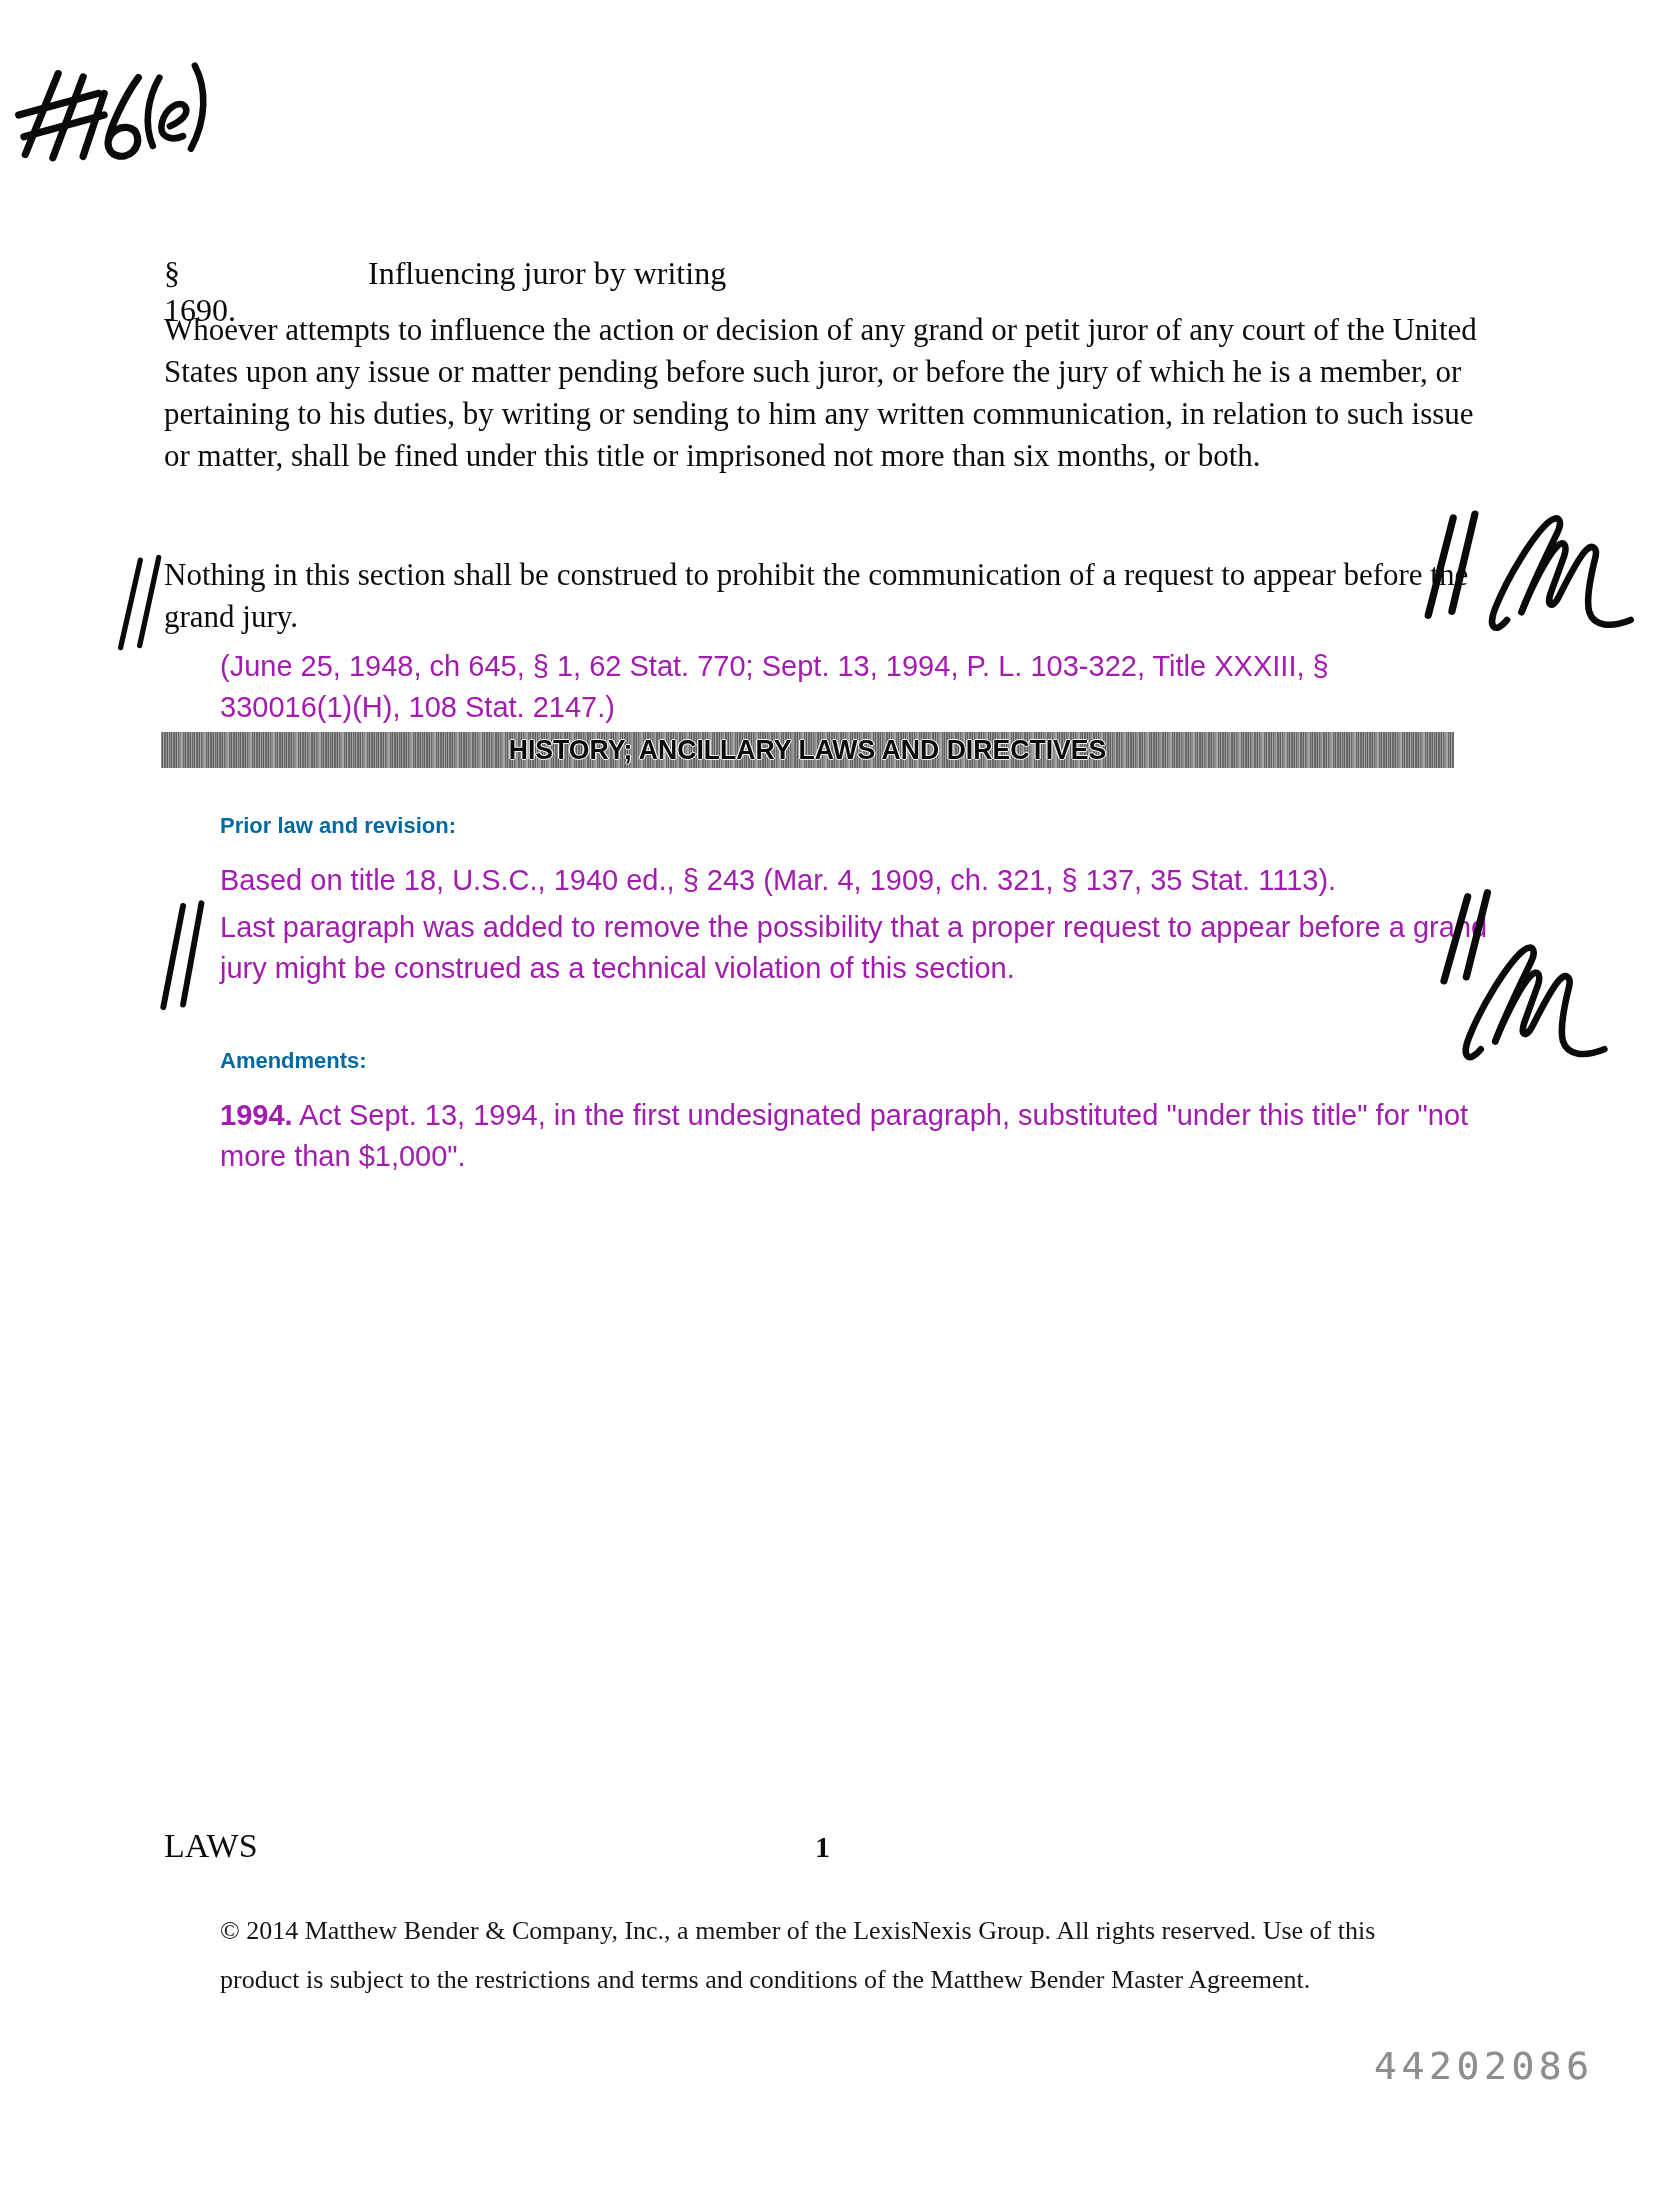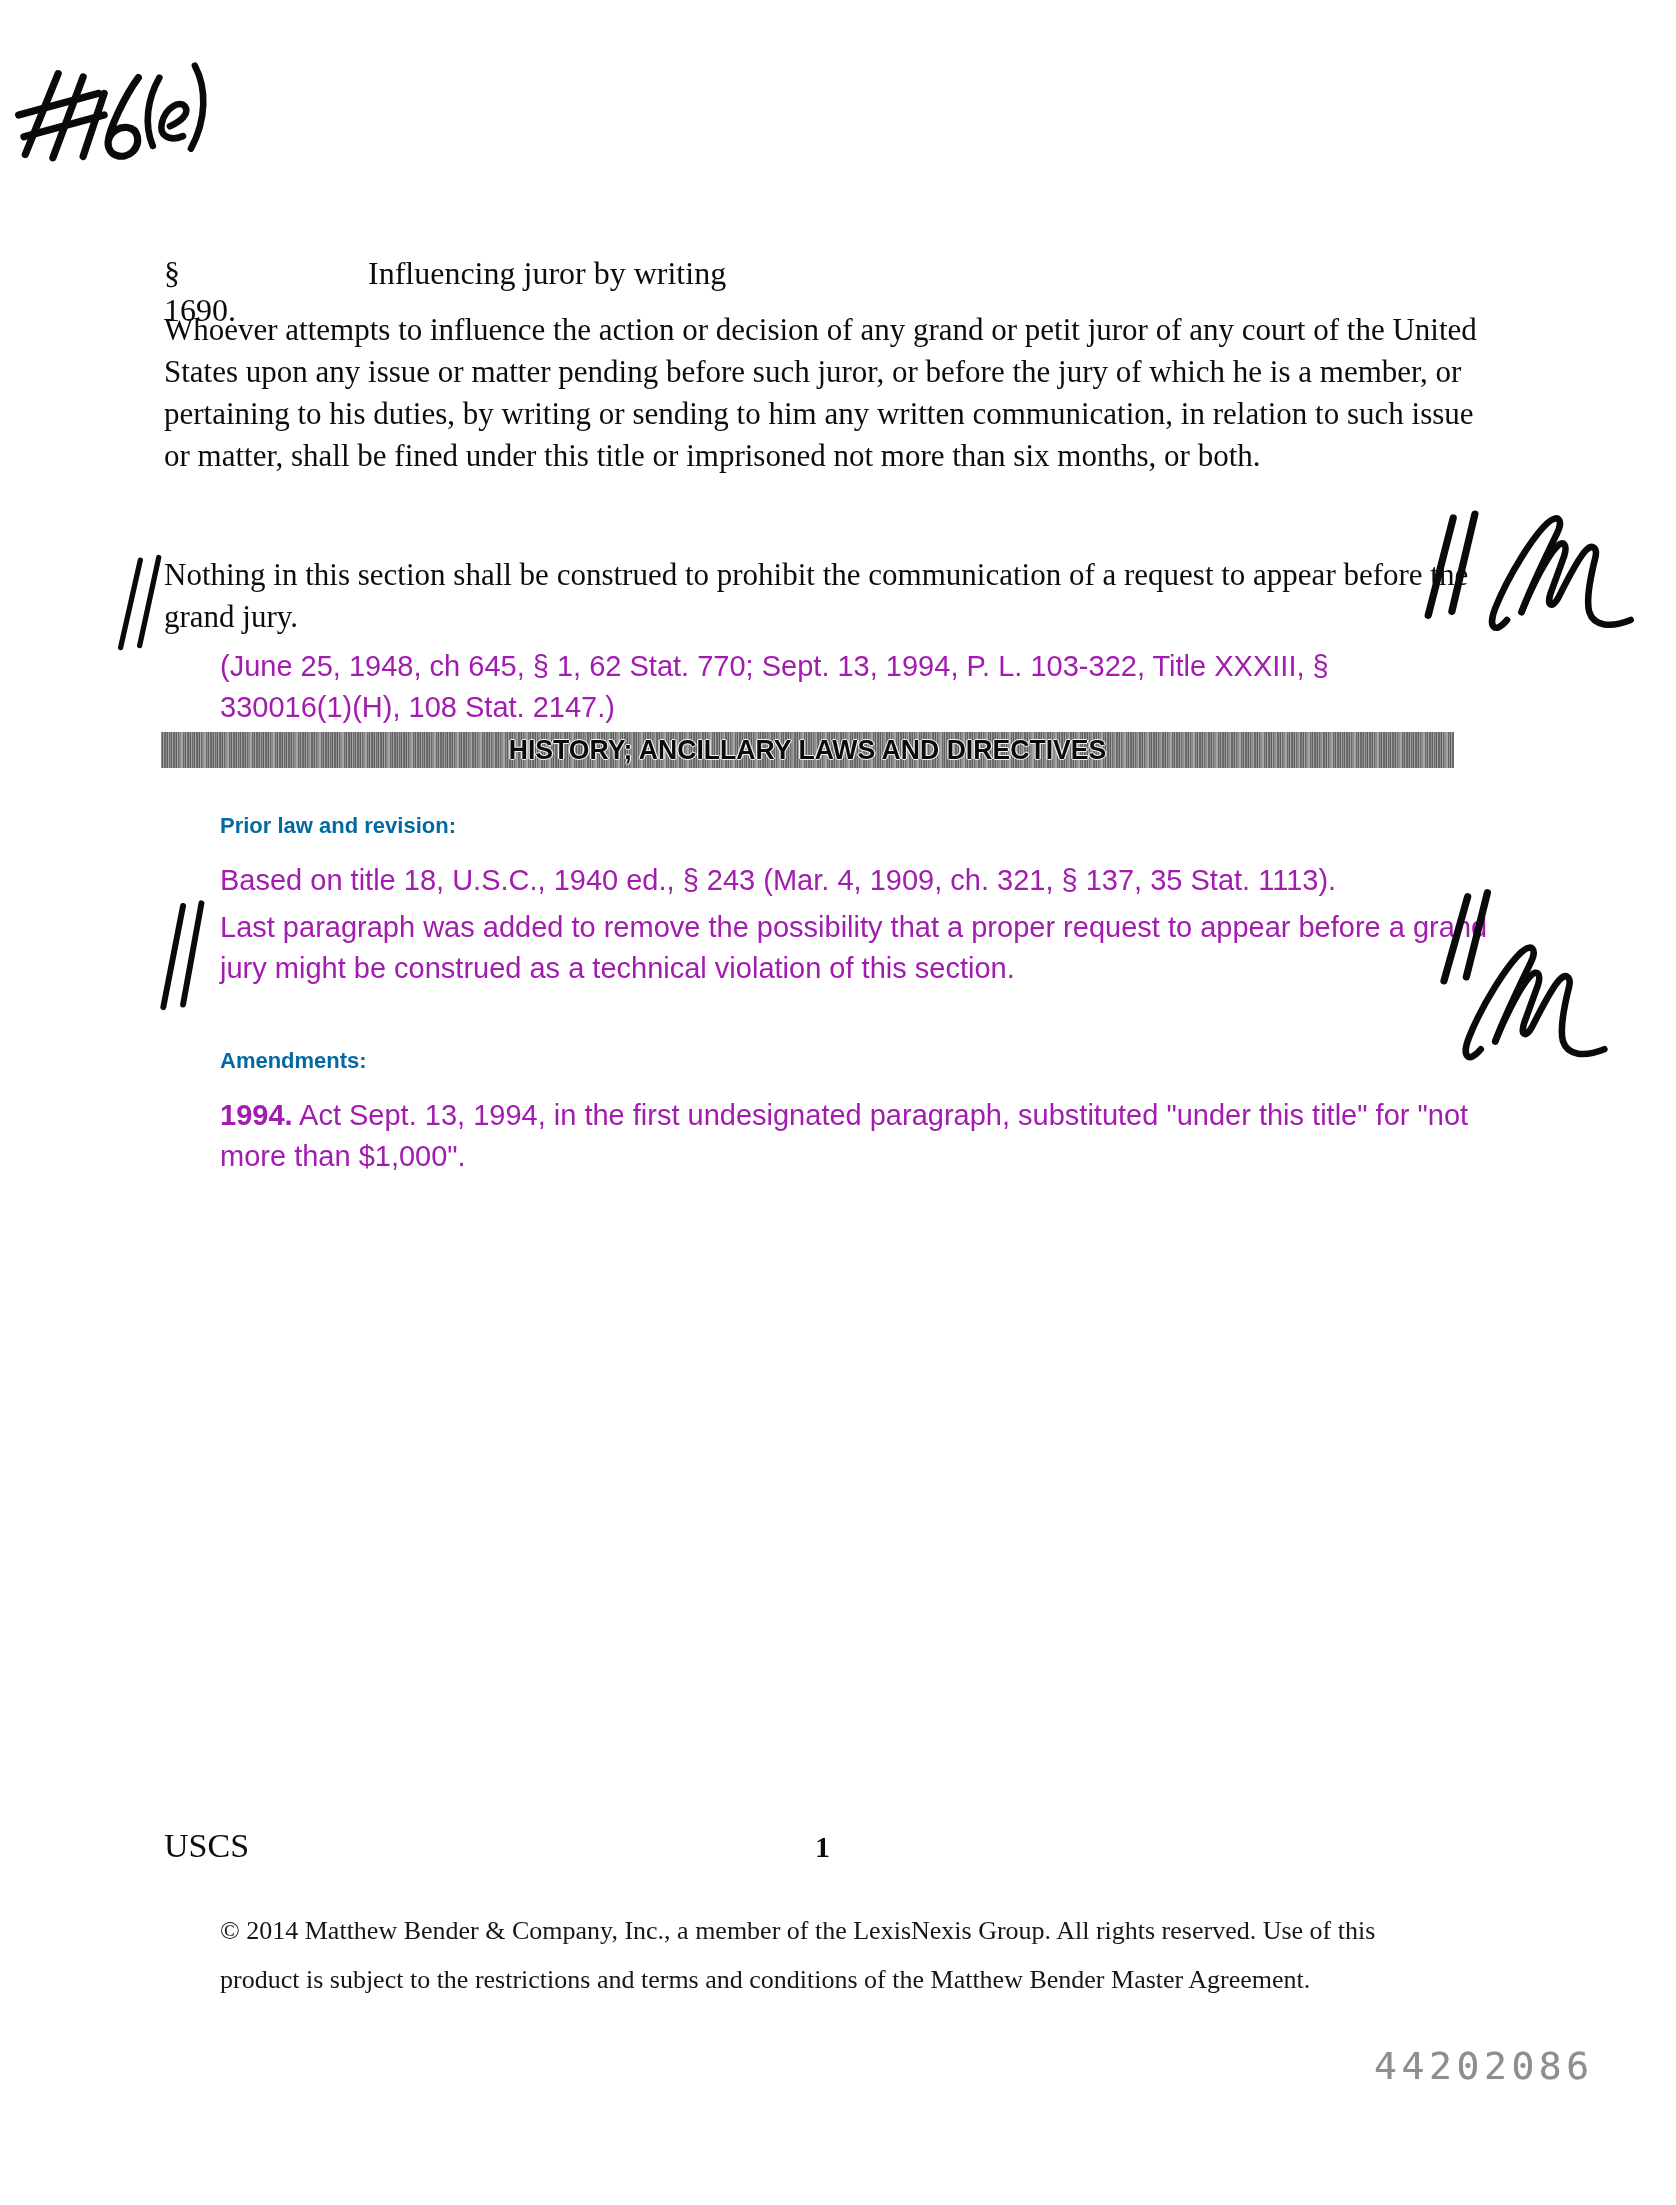--- a/index.html
+++ b/index.html
@@ -75,21 +75,21 @@
 
   <p class="abs sans-body" style="left:220px; top:907px; width:1269px; margin:0;">Last paragraph was added to remove the possibility that a proper request to appear before a grand jury might be construed as a technical violation of this section.</p>
 
 
   <div class="abs sans-head" style="left:220px; top:1048px;">Amendments:</div>
 
   <p class="abs sans-body" style="left:220px; top:1095px; width:1269px; margin:0;">
     <span style="font-weight:bold;">1994.</span><span> Act Sept. 13, 1994, in the first undesignated paragraph, substituted "under this title" for "not more than $1,000".</span>
   </p>
 
-  <div class="abs footer-pub" style="left:164px; top:1827px;">USCS</div>
+  <div class="abs footer-pub" style="left:164px; top:1827px;">LAWS</div>
   <div class="abs footer-page" style="left:815px; top:1830px;">1</div>
 
   <p class="abs copyright" style="left:220px; top:1906px; width:1216px; margin:0;">© 2014 Matthew Bender &amp; Company, Inc., a member of the LexisNexis Group. All rights reserved. Use of this product is subject to the restrictions and terms and conditions of the Matthew Bender Master Agreement.</p>
 
   <div class="abs stamp" style="left:1374px; top:2044px;">44202086</div>
 
   <svg class="ink" width="1677" height="2205" viewBox="0 0 2550 3354" aria-hidden="true">
     <defs>
       <g id="pm-scribble">
         <path stroke-width="10" d="M20,148 C 2,170 -10,160 2,130 C 22,80 60,20 82,0 C 98,-14 106,-4 96,16 C 78,53 52,108 42,136"></path>

